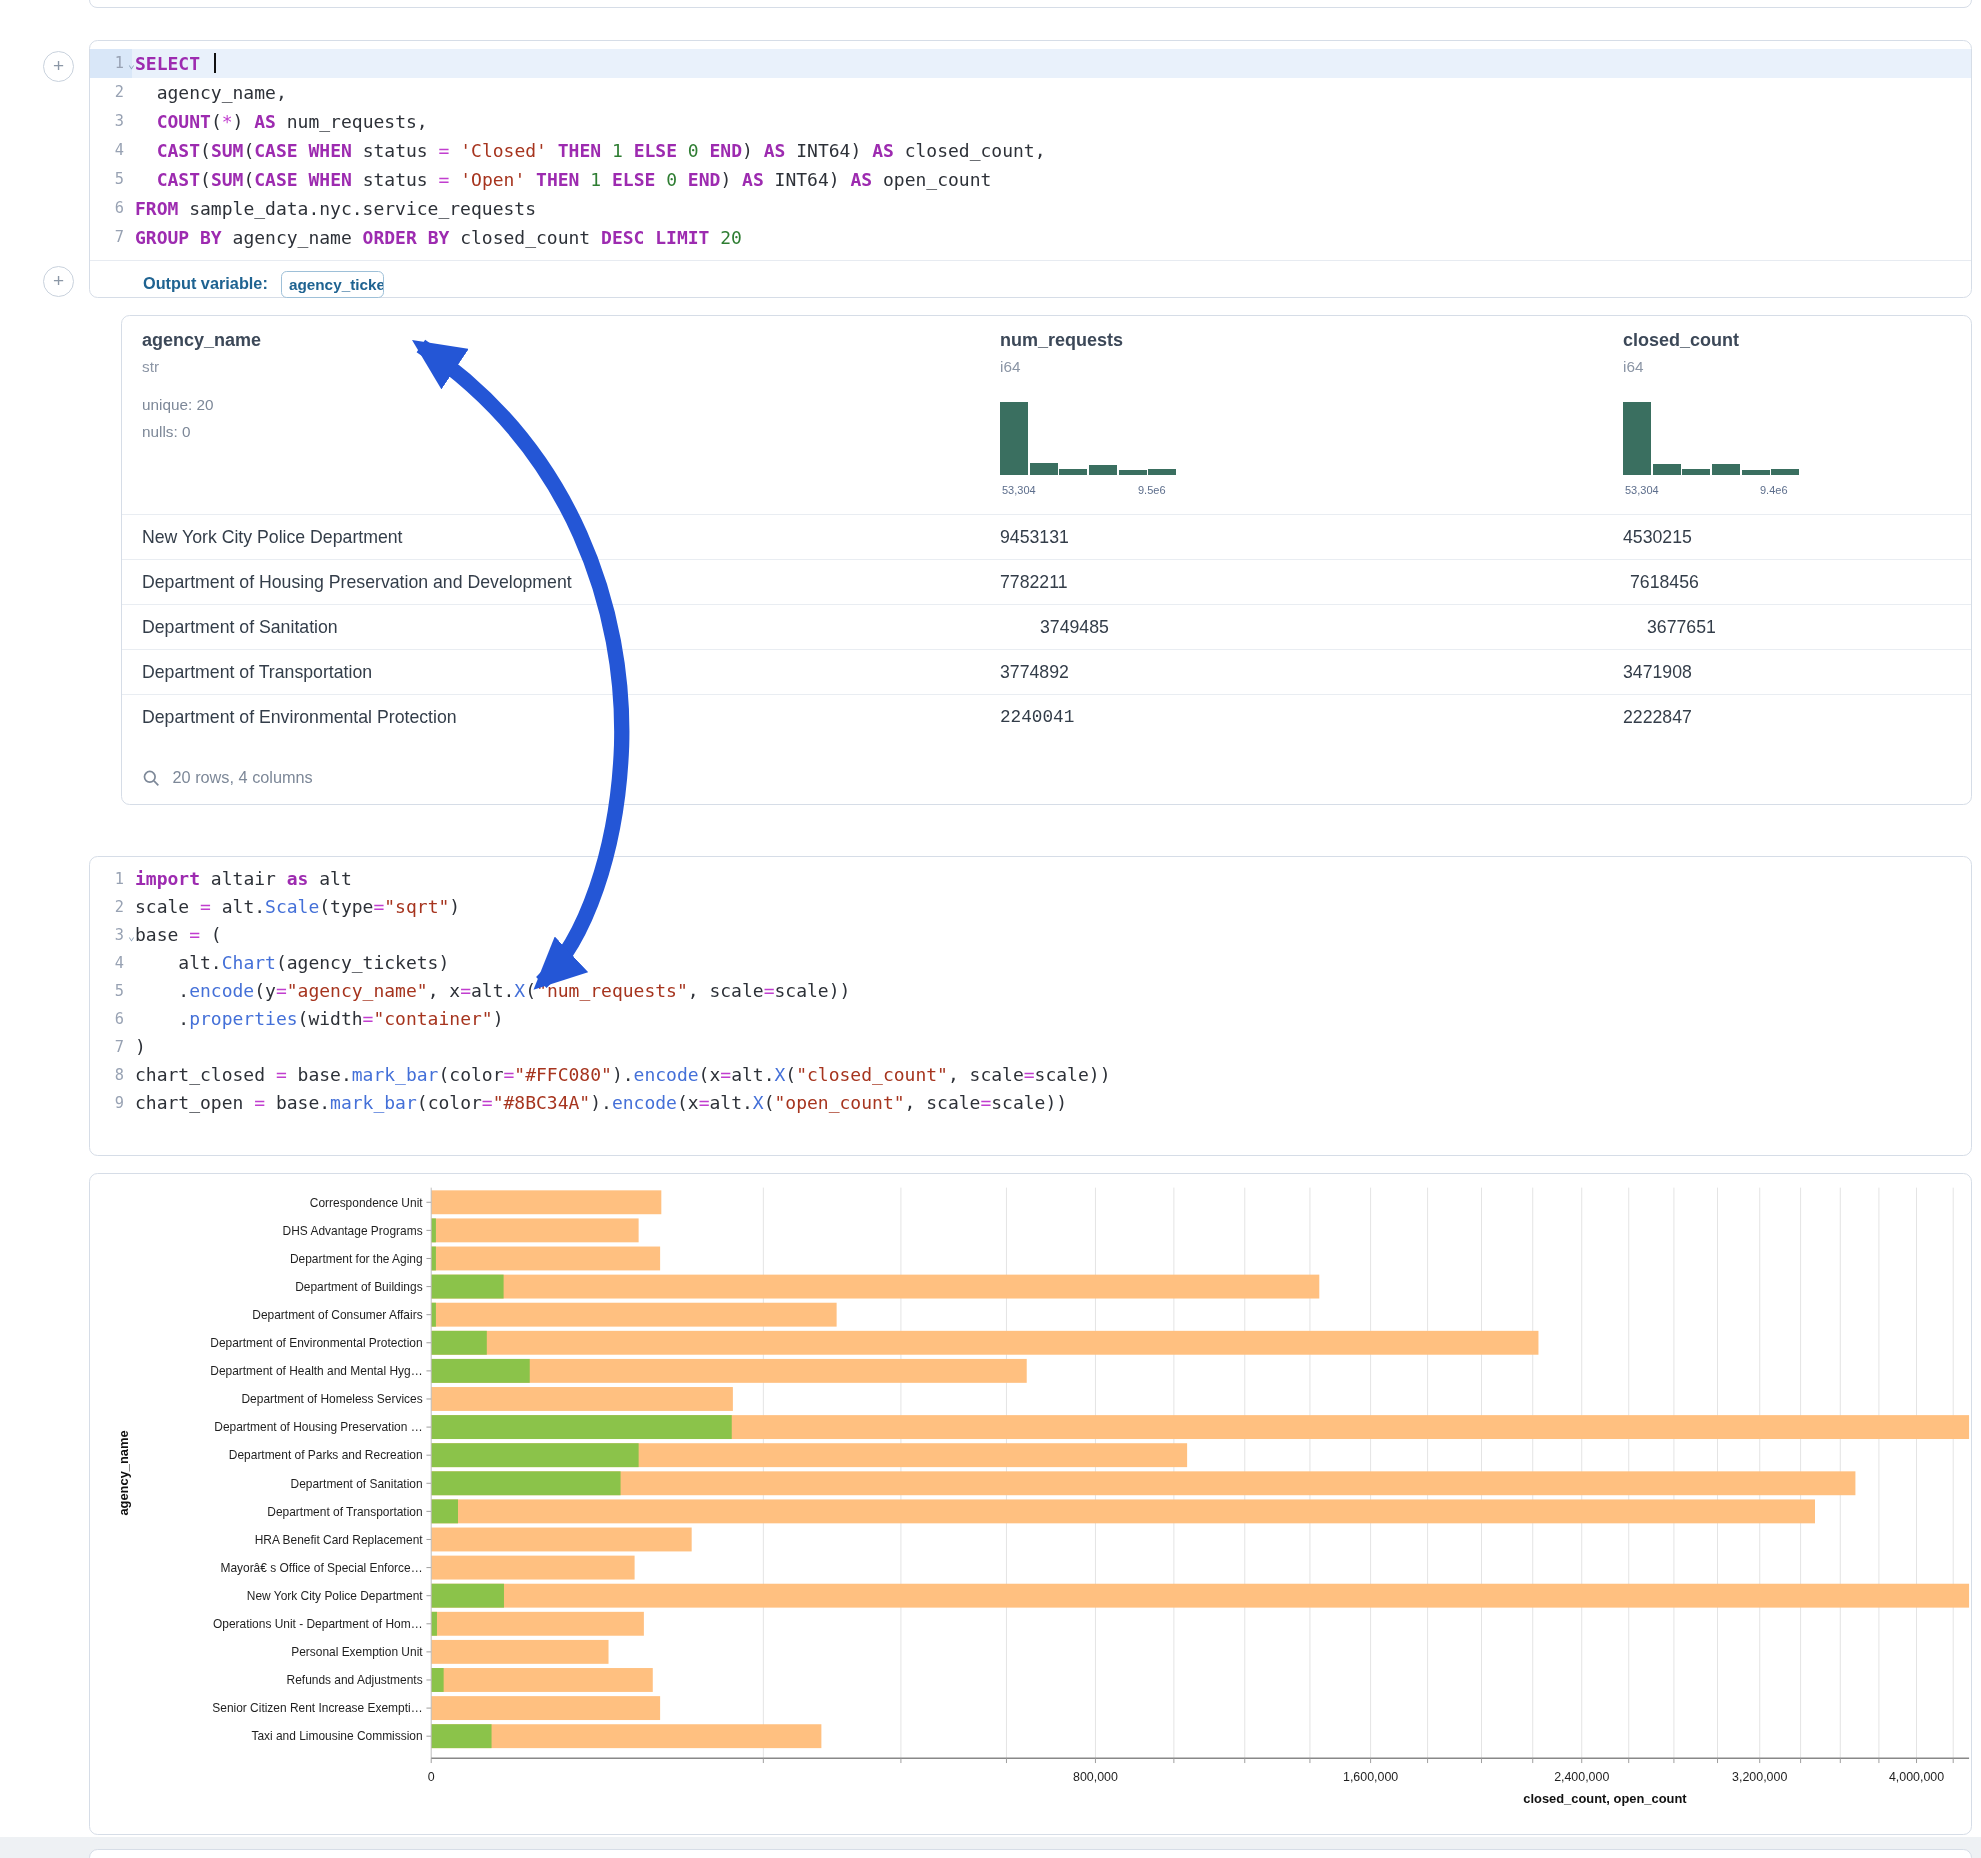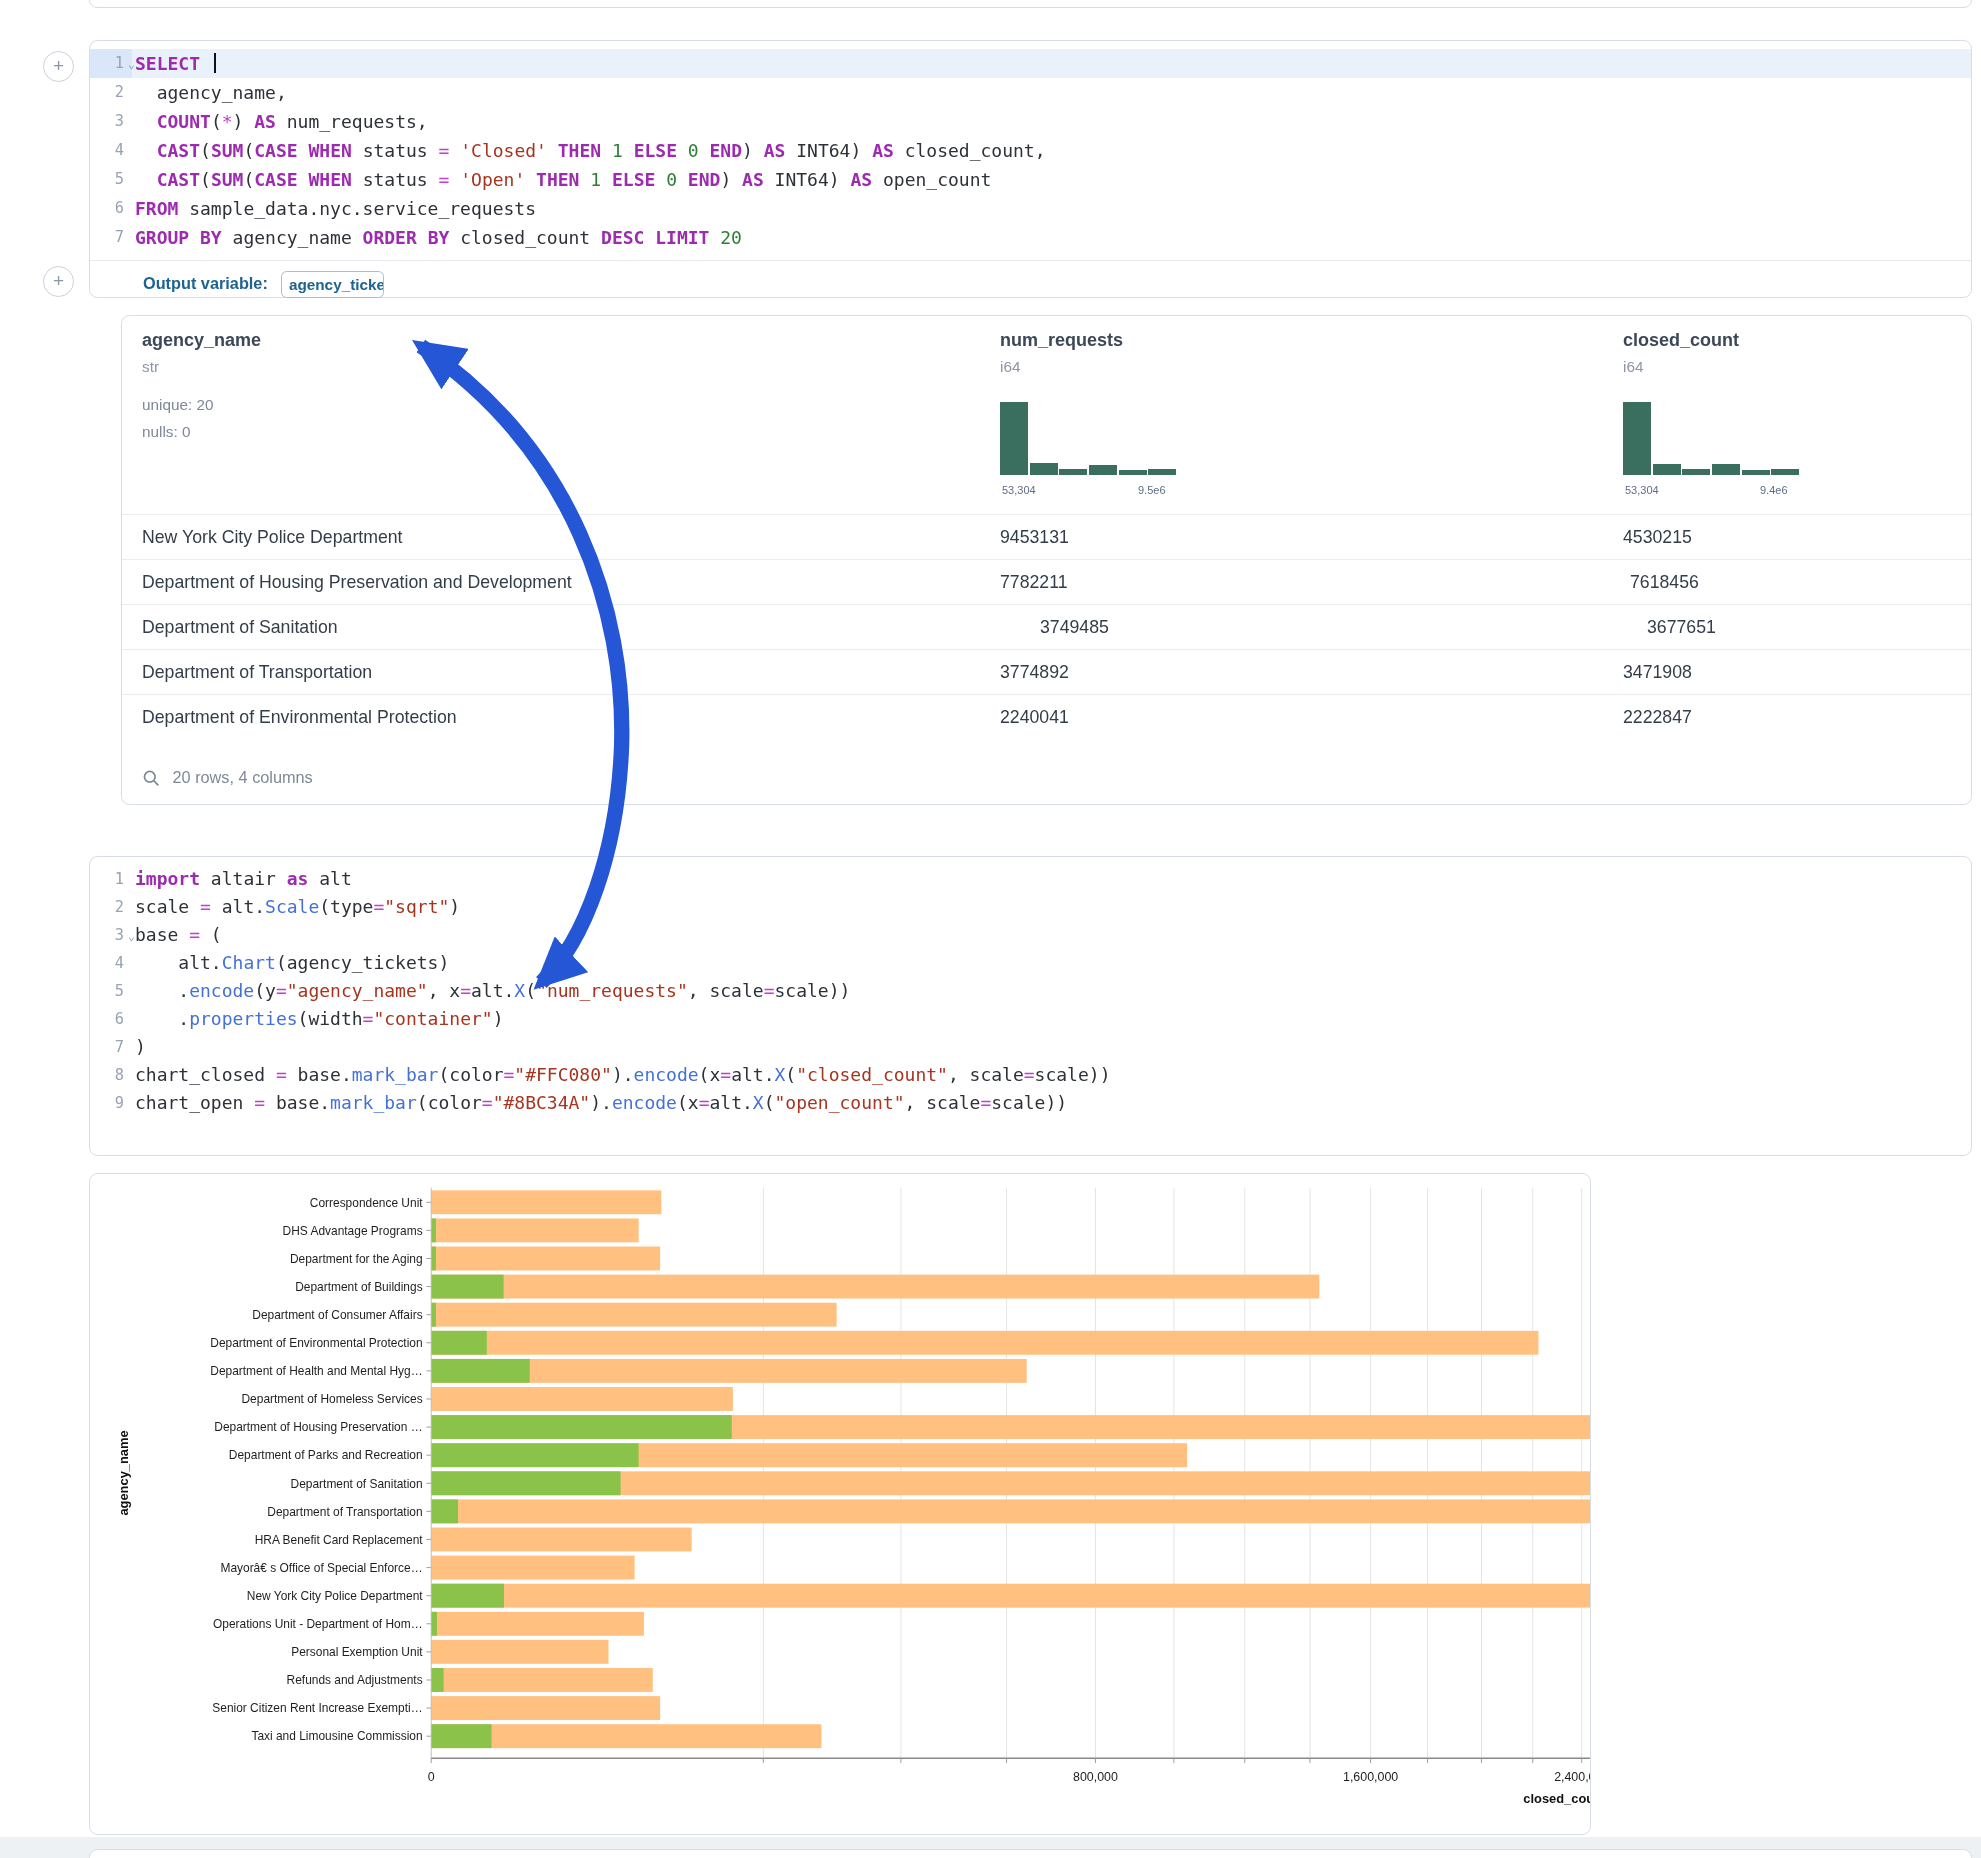--- a/index.html
+++ b/index.html
@@ -131,21 +131,21 @@
         <div class="t-cell" style="left: 918px;">3749485</div>
         <div class="t-cell" style="left: 1501px; margin-left: 24px;">3677651</div>
       </div>
       <div class="t-row" style="top: 333px;">
         <div class="t-cell" style="left: 20px;">Department of Transportation</div>
         <div class="t-cell" style="left: 878px;">3774892</div>
         <div class="t-cell" style="left: 1501px;">3471908</div>
       </div>
       <div class="t-row" style="top: 378px;">
         <div class="t-cell" style="left: 20px;">Department of Environmental Protection</div>
-        <div class="t-cell" style="left: 878px;">2240041</div>
+        <div class="t-cell" style="left: 878px; font-family: Liberation Mono, monospace;">2240041</div>
         <div class="t-cell" style="left: 1501px;">2222847</div>
       </div>
     </div>
 
   <div class="t-footer">
     <svg width="19" height="19" viewBox="0 0 20 20">
       <circle cx="8.2" cy="8.2" r="5.6" fill="none" stroke="#7d8898" stroke-width="1.8"></circle>
       <line x1="12.6" y1="12.6" x2="17.2" y2="17.2" stroke="#7d8898" stroke-width="1.8"></line>
     </svg><span>20 rows, 4 columns</span>
   </div>
@@ -158,21 +158,21 @@
       <div class="code-line"><span class="ln">3</span><span class="fold">⌄</span><span class="src"><span class="tok-p">base </span><span class="tok-o">=</span><span class="tok-p"> (</span></span></div>
       <div class="code-line"><span class="ln">4</span><span class="src"><span class="tok-p">    alt.</span><span class="tok-f">Chart</span><span class="tok-p">(agency_tickets)</span></span></div>
       <div class="code-line"><span class="ln">5</span><span class="src"><span class="tok-p">    .</span><span class="tok-f">encode</span><span class="tok-p">(y</span><span class="tok-o">=</span><span class="tok-s">"agency_name"</span><span class="tok-p">, x</span><span class="tok-o">=</span><span class="tok-p">alt.</span><span class="tok-f">X</span><span class="tok-p">(</span><span class="tok-s">"num_requests"</span><span class="tok-p">, scale</span><span class="tok-o">=</span><span class="tok-p">scale))</span></span></div>
       <div class="code-line"><span class="ln">6</span><span class="src"><span class="tok-p">    .</span><span class="tok-f">properties</span><span class="tok-p">(width</span><span class="tok-o">=</span><span class="tok-s">"container"</span><span class="tok-p">)</span></span></div>
       <div class="code-line"><span class="ln">7</span><span class="src"><span class="tok-p">)</span></span></div>
       <div class="code-line"><span class="ln">8</span><span class="src"><span class="tok-p">chart_closed </span><span class="tok-o">=</span><span class="tok-p"> base.</span><span class="tok-f">mark_bar</span><span class="tok-p">(color</span><span class="tok-o">=</span><span class="tok-s">"#FFC080"</span><span class="tok-p">).</span><span class="tok-f">encode</span><span class="tok-p">(x</span><span class="tok-o">=</span><span class="tok-p">alt.</span><span class="tok-f">X</span><span class="tok-p">(</span><span class="tok-s">"closed_count"</span><span class="tok-p">, scale</span><span class="tok-o">=</span><span class="tok-p">scale))</span></span></div>
       <div class="code-line"><span class="ln">9</span><span class="src"><span class="tok-p">chart_open </span><span class="tok-o">=</span><span class="tok-p"> base.</span><span class="tok-f">mark_bar</span><span class="tok-p">(color</span><span class="tok-o">=</span><span class="tok-s">"#8BC34A"</span><span class="tok-p">).</span><span class="tok-f">encode</span><span class="tok-p">(x</span><span class="tok-o">=</span><span class="tok-p">alt.</span><span class="tok-f">X</span><span class="tok-p">(</span><span class="tok-s">"open_count"</span><span class="tok-p">, scale</span><span class="tok-o">=</span><span class="tok-p">scale))</span></span></div>
     </div>
 </div>
 
-<div class="card" style="left:89px;top:1173px;width:1502px;height:662px;overflow:hidden;">
+<div class="card" style="left:89px;top:1173px;width:1883px;height:662px;overflow:hidden;">
   <svg id="chart" class="chart-svg" width="1881" height="661" viewBox="0 0 1968 691">
       <line x1="704.4849637034673" x2="704.4849637034673" y1="14" y2="611" stroke="#e3e3e3" stroke-width="1"></line>
       <line x1="848.4179483901662" x2="848.4179483901662" y1="14" y2="611" stroke="#e3e3e3" stroke-width="1"></line>
       <line x1="958.8616120006326" x2="958.8616120006326" y1="14" y2="611" stroke="#e3e3e3" stroke-width="1"></line>
       <line x1="1051.9699274069346" x2="1051.9699274069346" y1="14" y2="611" stroke="#e3e3e3" stroke-width="1"></line>
       <line x1="1134" x2="1134" y1="14" y2="611" stroke="#e3e3e3" stroke-width="1"></line>
       <line x1="1208.1608543630282" x2="1208.1608543630282" y1="14" y2="611" stroke="#e3e3e3" stroke-width="1"></line>
       <line x1="1276.3587982936804" x2="1276.3587982936804" y1="14" y2="611" stroke="#e3e3e3" stroke-width="1"></line>
       <line x1="1339.8358967803324" x2="1339.8358967803324" y1="14" y2="611" stroke="#e3e3e3" stroke-width="1"></line>
       <line x1="1399.454891110402" x2="1399.454891110402" y1="14" y2="611" stroke="#e3e3e3" stroke-width="1"></line>

